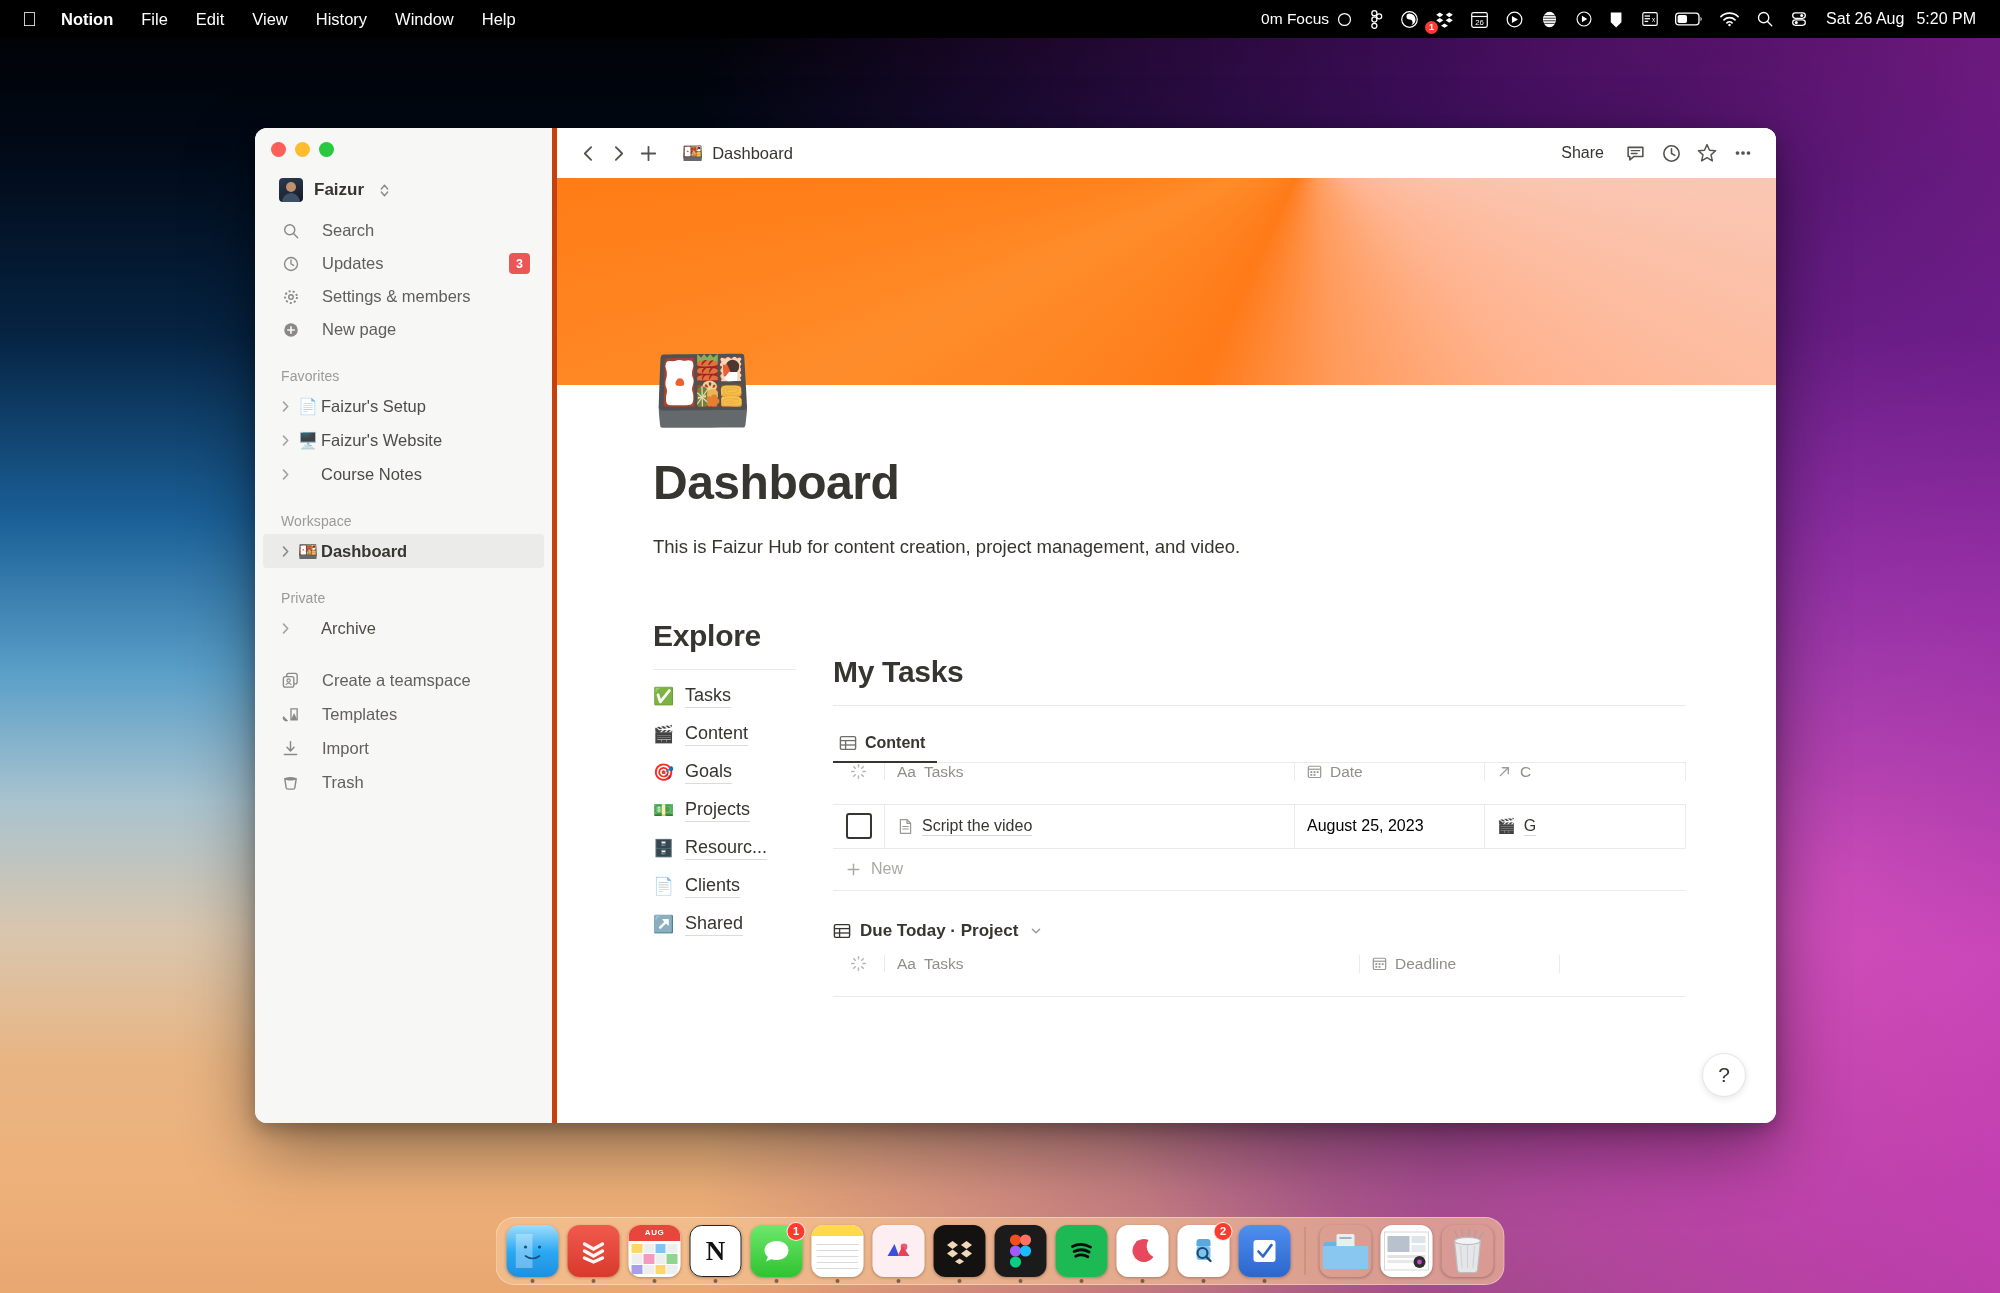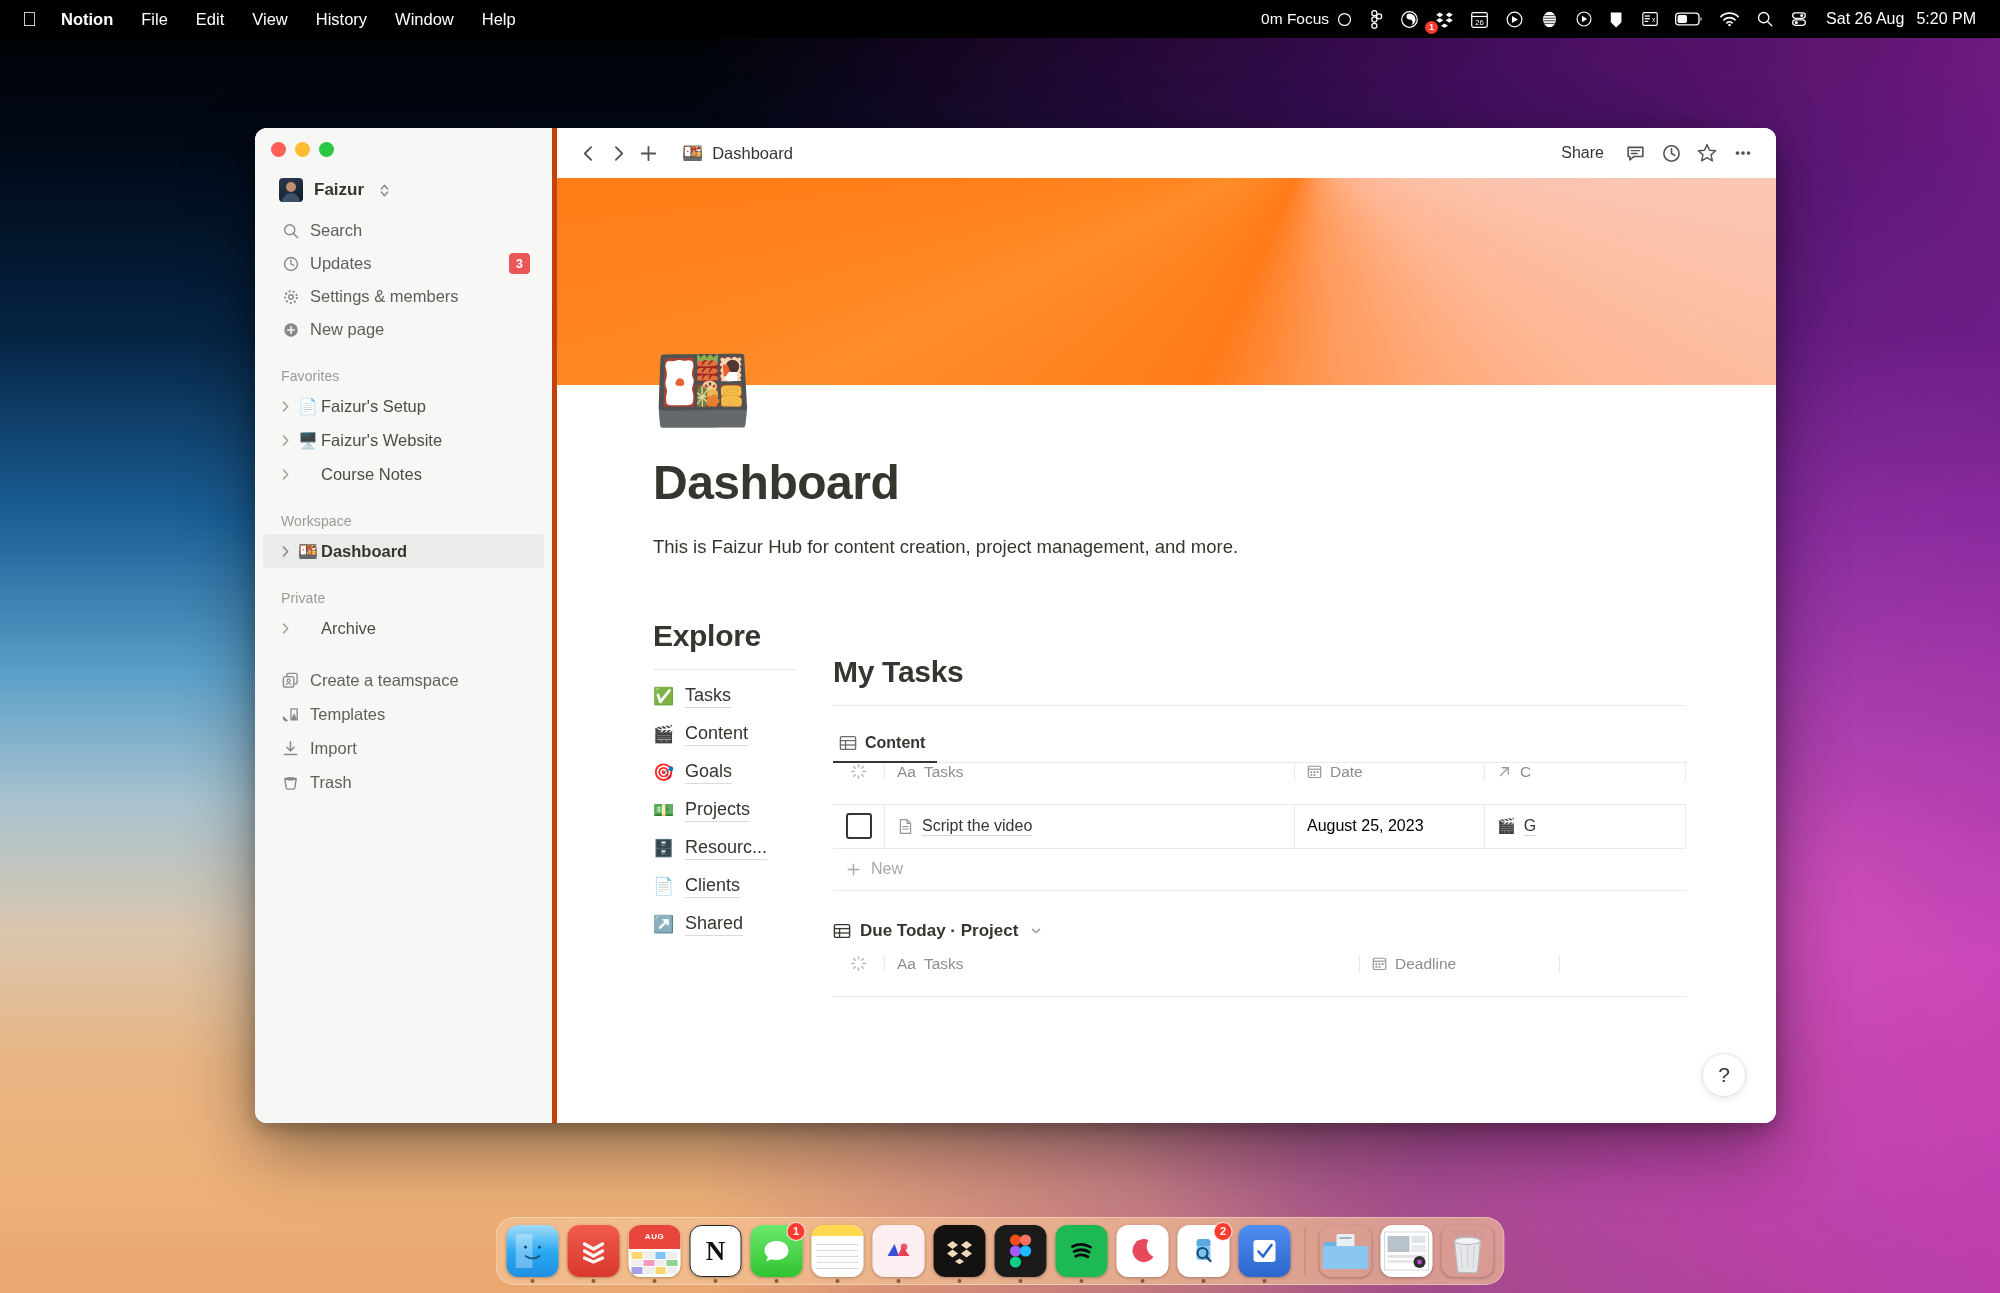--- a/index.html
+++ b/index.html
@@ -120,21 +120,21 @@
   }
   .ws-avatar::after {
     content: ""; position: absolute;
     left: 3px; bottom: 0; width: 18px; height: 9px;
     border-radius: 9px 9px 0 0; background: #3d5068;
   }
   .ws-name { font-size: 17px; font-weight: 600; color: #37352f; }
   .ws-chev { margin-left: 3px; color: #9b9a97; display:flex; }
 
   .side-row {
-    display: flex; align-items: center; gap: 10px;
+    display: flex; align-items: center; gap: 22px;
     height: 33px; padding: 0 14px 0 18px;
     margin: 0 8px; border-radius: 4px;
     font-size: 16.5px; color: #5f5e5b; cursor: pointer;
   }
   .side-row .ic { width: 19px; display: flex; align-items: center; justify-content: center; color: #8a8987; flex: 0 0 19px;}
   .side-row .lbl { flex: 1; white-space: nowrap; }
   .upd-badge {
     background: #eb5757; color: #fff;
     font-size: 12.5px; font-weight: 700;
     min-width: 21px; height: 21px; border-radius: 4px;
@@ -736,21 +736,21 @@
       </div>
 
       <div id="cover"></div>
 
       <div style="position:relative">
         <div id="page-emoji">🍱</div>
       </div>
 
       <div id="page-body">
         <div id="page-title">Dashboard</div>
-        <div id="page-desc">This is Faizur Hub for content creation, project management, and more.</div>
+        <div id="page-desc">This is Faizur Hub for content creation, project management, and video.</div>
 
         <div id="columns">
 
           <div class="col-explore">
             <div class="col-h">Explore</div>
             <div class="col-rule"></div>
 
             <div class="ex-item">
               <span class="ex-ic">✅</span>
               <span class="ex-lbl">Tasks</span>
@@ -977,21 +977,21 @@
               <path d="M7 16 L16 21 L25 16"></path>
               <path d="M7 23 L16 27 L25 23"></path>
           </g>
         </svg>
       </div>
       <span class="run-dot"></span>
     </div>
 
     <div class="dock-app">
       <div class="inner" style="background:#fff;flex-direction:column;padding:0">
-        <div style="height:24px;width:100%;background:#e8453c;color:#fff;font-size:8px;font-weight:700;display:flex;align-items:center;justify-content:center;letter-spacing:.5px">AUG</div>
+        <div style="height:16px;width:100%;background:#e8453c;color:#fff;font-size:8px;font-weight:700;display:flex;align-items:center;justify-content:center;letter-spacing:.5px">AUG</div>
         <div style="flex:1;width:100%;display:grid;grid-template-columns:repeat(4,1fr);grid-template-rows:repeat(3,1fr);gap:1px;padding:3px">
           <span style="background:#ffd66e"></span>
             <span style="background:#eee"></span>
             <span style="background:#7fc4f5"></span>
             <span style="background:#eee"></span>
           <span style="background:#eee"></span>
             <span style="background:#f49ac1"></span>
             <span style="background:#eee"></span>
             <span style="background:#8fd48f"></span>
           <span style="background:#a99ee8"></span>

